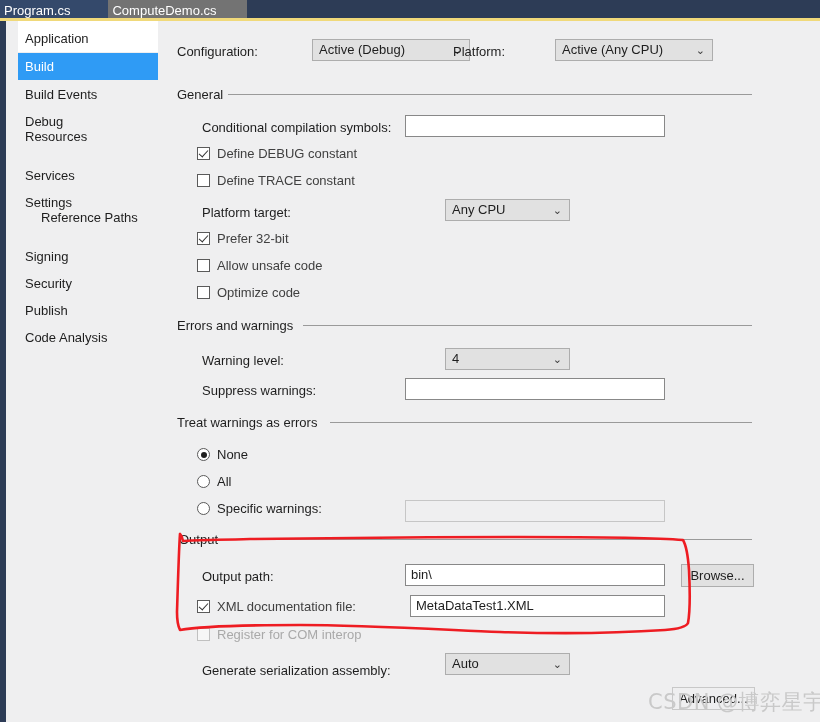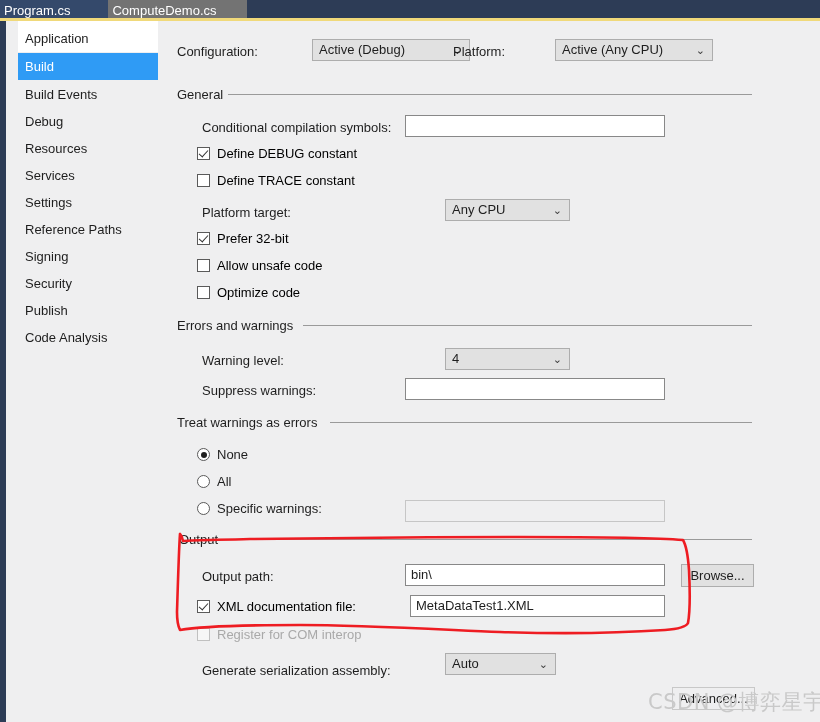--- a/index.html
+++ b/index.html
@@ -217,21 +217,21 @@
     border-width: 0 1.6px 1.6px 0;
     transform: rotate(42deg);
   }
   .cb-box.disabled {
     border-color: #c0c0c0;
     background: #f6f6f6;
   }
   .cb-label {
     margin-left: 7px;
     font-size: 13px;
-    color: #000000;
+    color: #404040;
   }
   .cb-label.disabled { color: #a9a9a9; }
 
   
   .rb-row {
     position: absolute;
     display: flex;
     align-items: center;
     white-space: nowrap;
   }
@@ -302,30 +302,30 @@
 <div class="side-item selected" style="top:53px;">
   <span>Build</span>
 </div>
 <div class="side-arrow" style="top:53px;"></div>
 <div class="side-item" style="top:81px;">
   <span>Build Events</span>
 </div>
 <div class="side-item" style="top:108px;">
   <span>Debug</span>
 </div>
-<div class="side-item" style="top:135px;">
+<div class="side-item" style="top:123px;">
   <span>Resources</span>
 </div>
 <div class="side-item" style="top:162px;">
   <span>Services</span>
 </div>
 <div class="side-item" style="top:189px;">
   <span>Settings</span>
 </div>
-<div class="side-item" style="top:216px;">
+<div class="side-item" style="top:204px;margin-left:16px;">
   <span>Reference Paths</span>
 </div>
 <div class="side-item" style="top:243px;">
   <span>Signing</span>
 </div>
 <div class="side-item" style="top:270px;">
   <span>Security</span>
 </div>
 <div class="side-item" style="top:297px;">
   <span>Publish</span>
@@ -434,21 +434,21 @@
 <div class="tbox" style="left:410px; top:595px; width:255px;">
   <span>MetaDataTest1.XML</span>
 </div>
 
 <div class="cb-row" style="left:197px; top:627px;">
   <span class="cb-box disabled"></span>
   <span class="cb-label disabled">Register for COM interop</span>
 </div>
 
 <div class="lbl" style="left:202px; top:663px;">Generate serialization assembly:</div>
-<div class="combo" style="left:405px; top:653px; width:111px;">
+<div class="combo" style="left:405px; top:653px; width:125px;">
   <span>Auto</span>
   <span class="chev">⌄</span>
 </div>
 
 <div class="btn ghost" style="left:672px; top:687px; width:83px;">
   <span>Advanced...</span>
 </div>
 
 <svg id="annotation" viewBox="0 0 820 722" xmlns="http://www.w3.org/2000/svg">
   <path d="M 183 541

